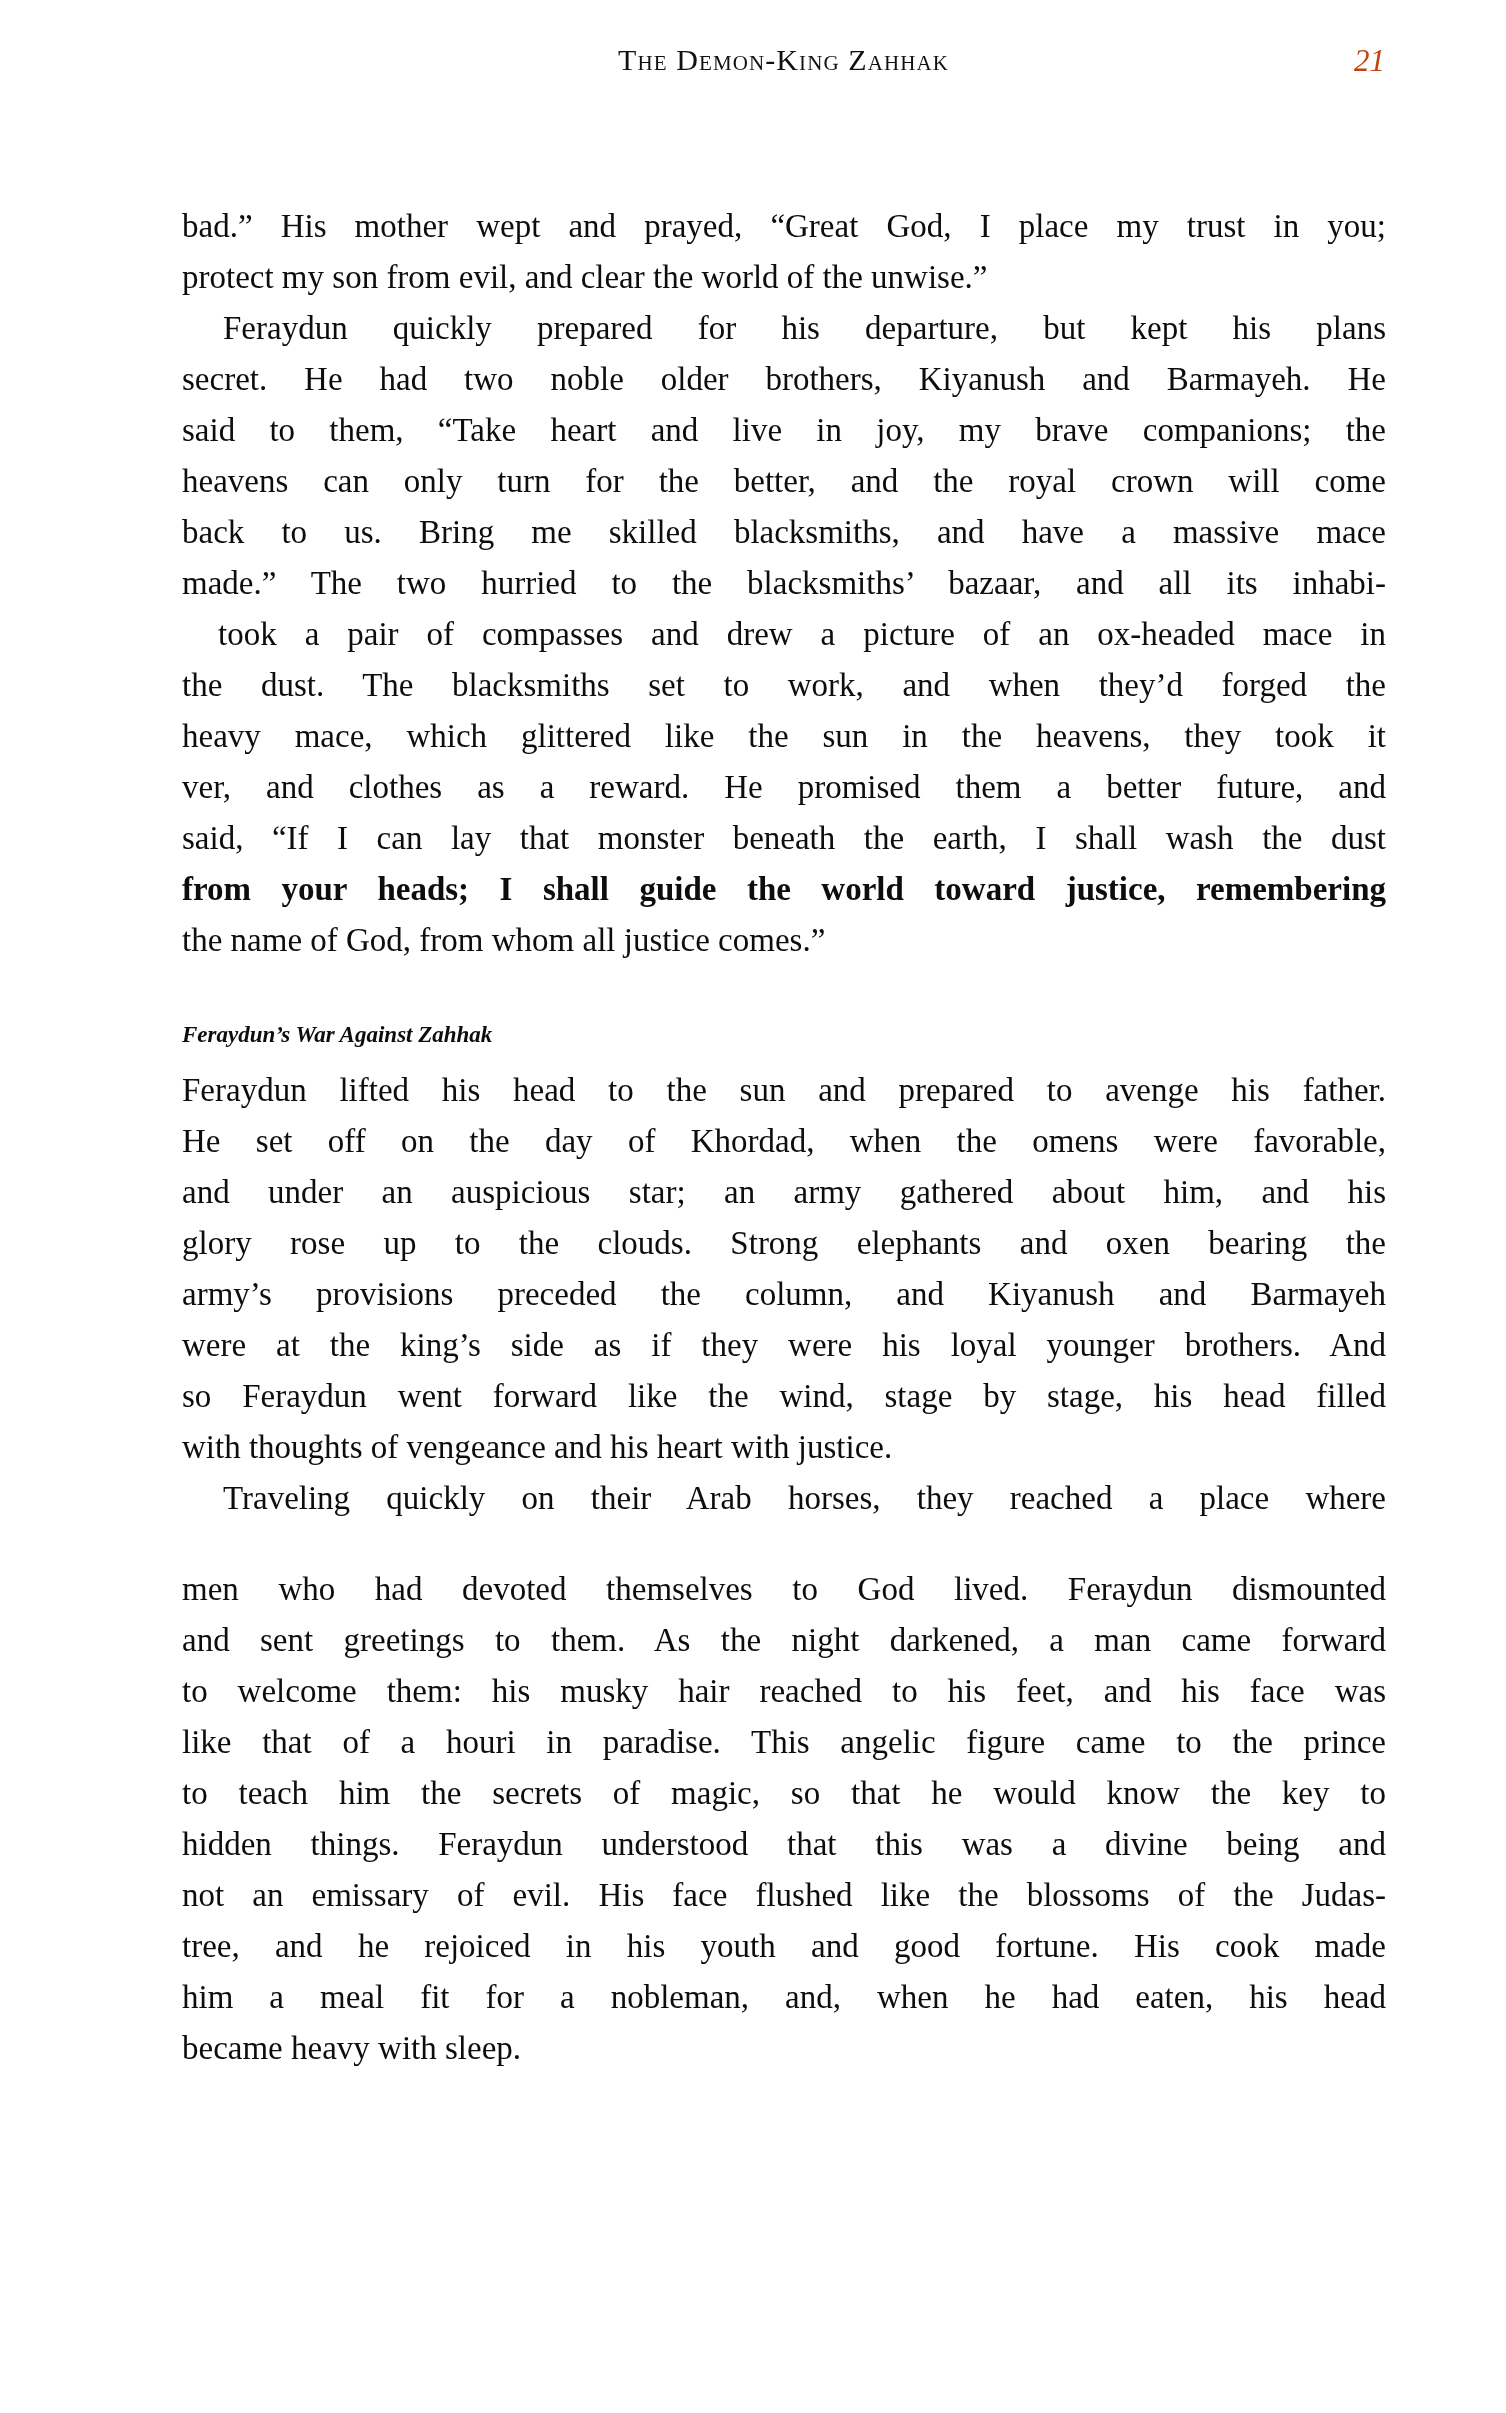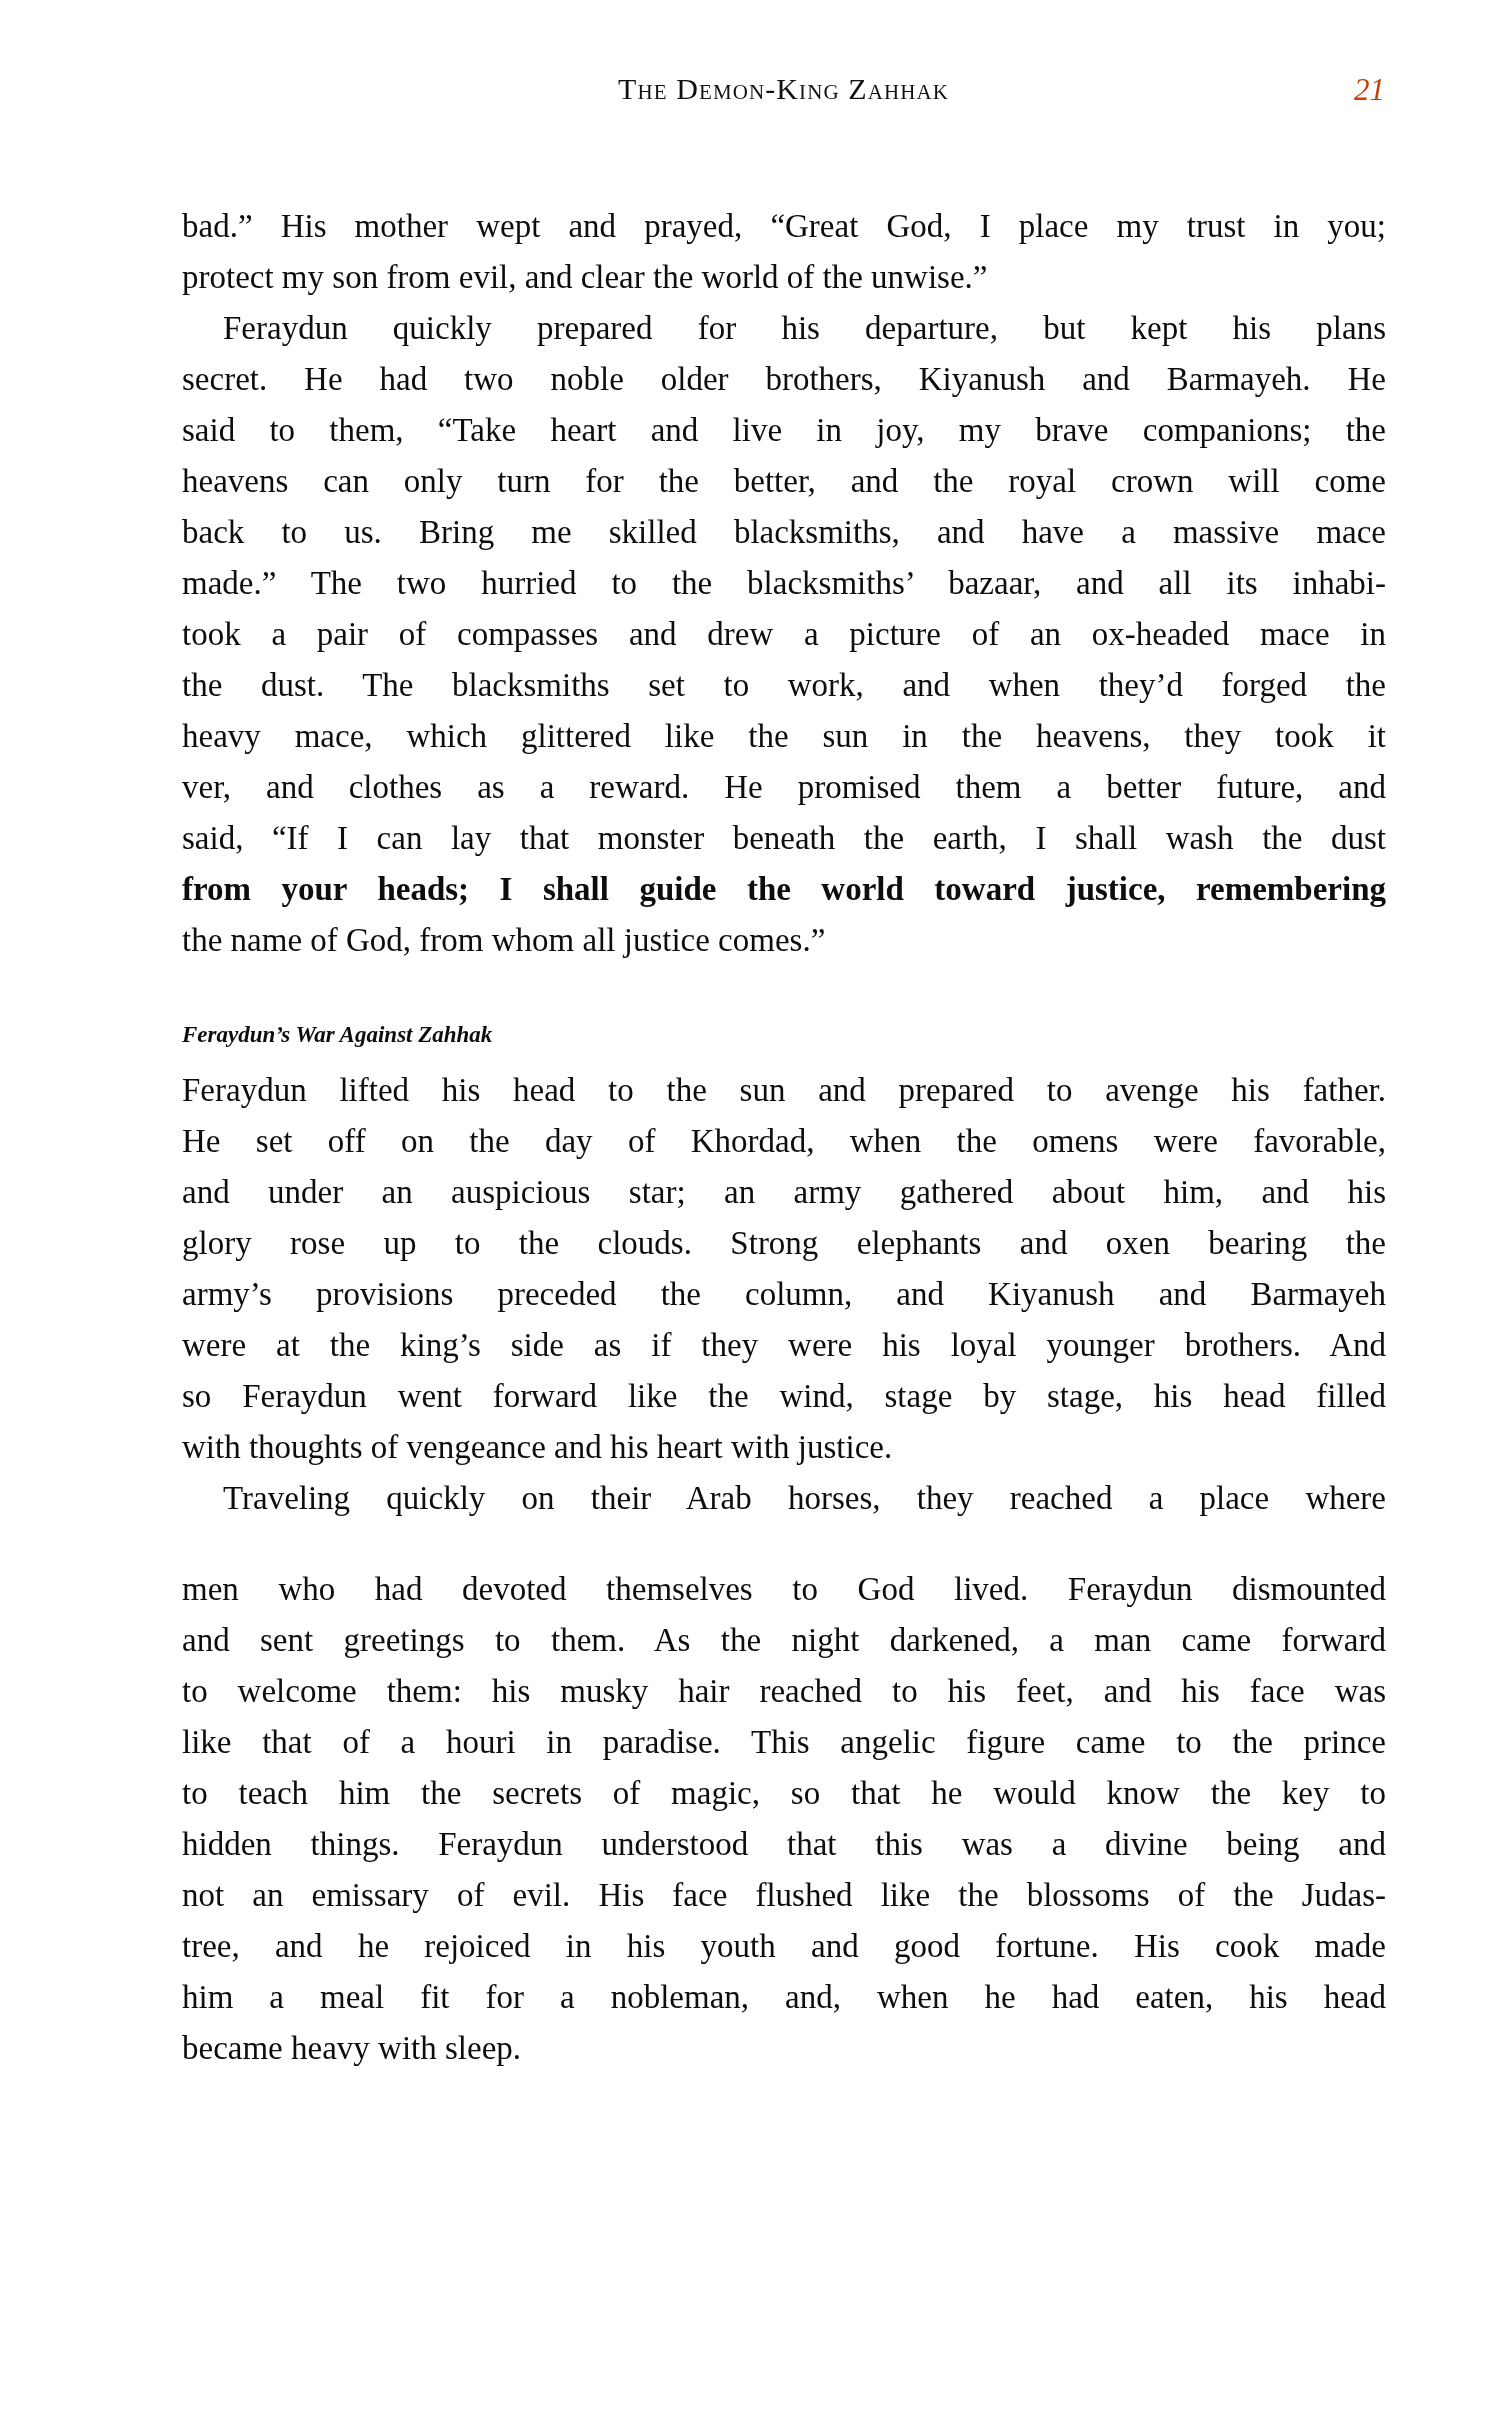--- a/index.html
+++ b/index.html
@@ -17,21 +17,21 @@
     background: #ffffff;
     box-sizing: border-box;
     font-family: "Liberation Serif", "DejaVu Serif", serif;
     color: #0a0a0a;
     overflow: hidden;
   }
 
   
   .running-head {
     position: absolute;
-    top: 74px;
+    top: 45px;
     left: 182px;
     right: 121px;
     height: 47px;
   }
 
   .running-head-title {
     position: absolute;
     left: 0;
     right: 0;
     text-align: center;
@@ -115,21 +115,21 @@
       <span class="ln last">protect my son from evil, and clear the world of the unwise.”</span>
     </p>
 
     <p class="body-para">
       <span class="ln indent-first" style="white-space: nowrap; word-spacing: 0px;">Feraydun quickly prepared for his departure, but kept his plans</span>
       <span class="ln" style="white-space: nowrap; word-spacing: 0px;">secret. He had two noble older brothers, Kiyanush and Barmayeh. He</span>
       <span class="ln" style="white-space: nowrap; word-spacing: 0px;">said to them, “Take heart and live in joy, my brave companions; the</span>
       <span class="ln" style="white-space: nowrap; word-spacing: 0px;">heavens can only turn for the better, and the royal crown will come</span>
       <span class="ln" style="white-space: nowrap; word-spacing: 0px;">back to us. Bring me skilled blacksmiths, and have a massive mace</span>
       <span class="ln" style="white-space: nowrap; word-spacing: 0px;">made.” The two hurried to the blacksmiths’ bazaar, and all its inhabi-</span>
-      <span class="ln" style="white-space: nowrap; word-spacing: 0px;">took a pair of compasses and drew a picture of an ox-headed mace in</span>
+      <span class="ln" style="white-space: nowrap; word-spacing: 0px; margin-left: 36px;">took a pair of compasses and drew a picture of an ox-headed mace in</span>
       <span class="ln" style="white-space: nowrap; word-spacing: 0px;">the dust. The blacksmiths set to work, and when they’d forged the</span>
       <span class="ln" style="white-space: nowrap; word-spacing: 0px;">heavy mace, which glittered like the sun in the heavens, they took it</span>
       <span class="ln" style="white-space: nowrap; word-spacing: 0px;">ver, and clothes as a reward. He promised them a better future, and</span>
       <span class="ln" style="white-space: nowrap; word-spacing: 0px;">said, “If I can lay that monster beneath the earth, I shall wash the dust</span>
       <span class="ln" style="white-space: nowrap; word-spacing: 0px; font-weight: bold;">from your heads; I shall guide the world toward justice, remembering</span>
       <span class="ln last">the name of God, from whom all justice comes.”</span>
     </p>
 
     <div class="gap-before-heading"></div>
 

